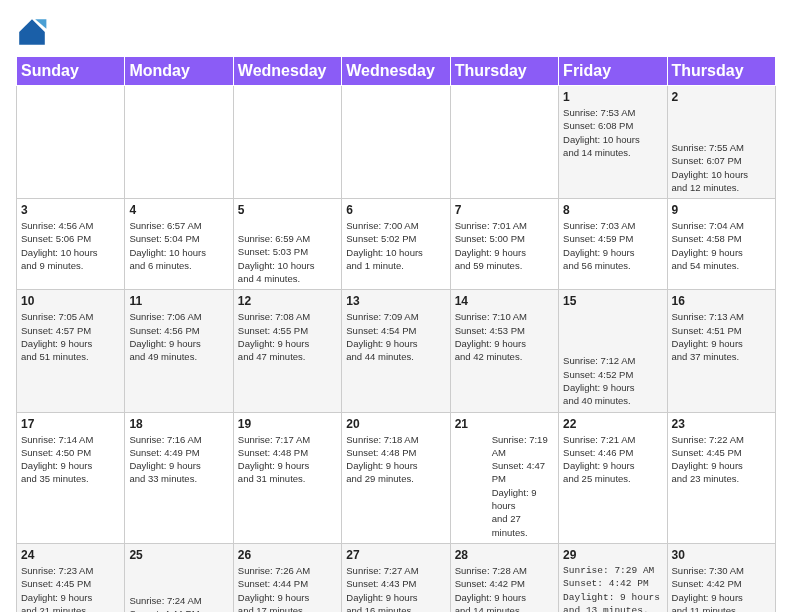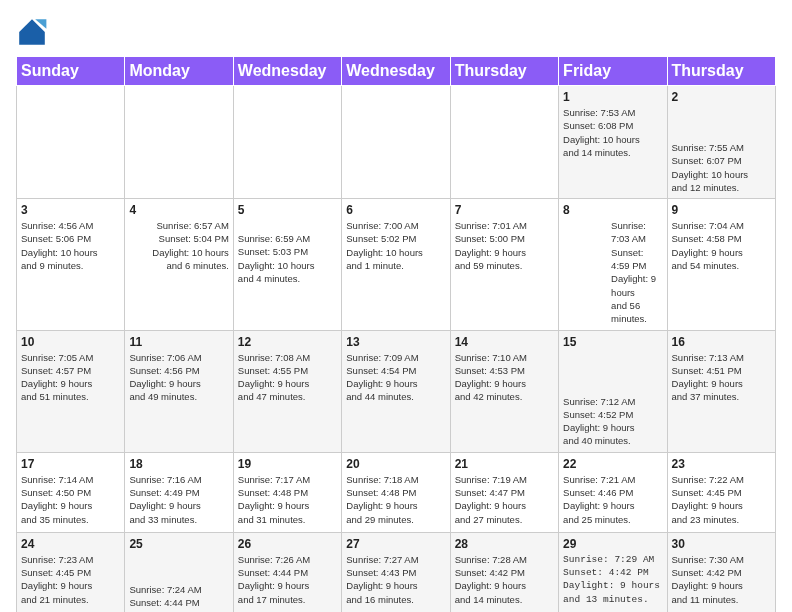--- a/index.html
+++ b/index.html
@@ -144,21 +144,21 @@
       <tr>
         <td>
           <span class="day-number">3</span>
           <div class="day-info" style="white-space: pre-line;">Sunrise: 4:56 AM
 Sunset: 5:06 PM
 Daylight: 10 hours
 and 9 minutes.</div>
         </td>
         <td>
           <span class="day-number">4</span>
-          <div class="day-info" style="white-space: pre-line; text-align: right;">Sunrise: 6:57 AM
+          <div class="day-info" style="white-space: pre-line;">Sunrise: 6:57 AM
 Sunset: 5:04 PM
 Daylight: 10 hours
 and 6 minutes.</div>
         </td>
         <td>
           <span class="day-number">5</span>
           <div class="day-info" style="white-space: pre-line; margin-top: 15px;">Sunrise: 6:59 AM
 Sunset: 5:03 PM
 Daylight: 10 hours
 and 4 minutes.</div>
@@ -172,21 +172,21 @@
         </td>
         <td>
           <span class="day-number">7</span>
           <div class="day-info" style="white-space: pre-line;">Sunrise: 7:01 AM
 Sunset: 5:00 PM
 Daylight: 9 hours
 and 59 minutes.</div>
         </td>
         <td>
           <span class="day-number">8</span>
-          <div class="day-info" style="white-space: pre-line; margin-left: 48px;">Sunrise: 7:03 AM
+          <div class="day-info" style="white-space: pre-line;">Sunrise: 7:03 AM
 Sunset: 4:59 PM
 Daylight: 9 hours
 and 56 minutes.</div>
         </td>
         <td>
           <span class="day-number">9</span>
           <div class="day-info" style="white-space: pre-line;">Sunrise: 7:04 AM
 Sunset: 4:58 PM
 Daylight: 9 hours
 and 54 minutes.</div>
@@ -267,21 +267,21 @@
         </td>
         <td>
           <span class="day-number">20</span>
           <div class="day-info" style="white-space: pre-line;">Sunrise: 7:18 AM
 Sunset: 4:48 PM
 Daylight: 9 hours
 and 29 minutes.</div>
         </td>
         <td>
           <span class="day-number">21</span>
-          <div class="day-info" style="white-space: pre-line;">Sunrise: 7:19 AM
+          <div class="day-info" style="white-space: pre-line; margin-left: 37px;">Sunrise: 7:19 AM
 Sunset: 4:47 PM
 Daylight: 9 hours
 and 27 minutes.</div>
         </td>
         <td>
           <span class="day-number">22</span>
           <div class="day-info" style="white-space: pre-line;">Sunrise: 7:21 AM
 Sunset: 4:46 PM
 Daylight: 9 hours
 and 25 minutes.</div>

